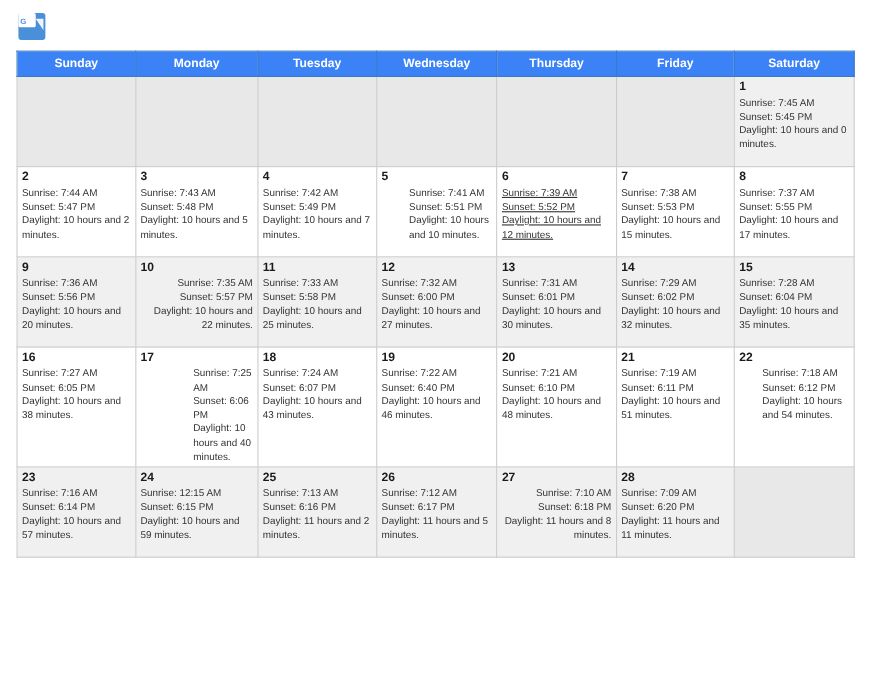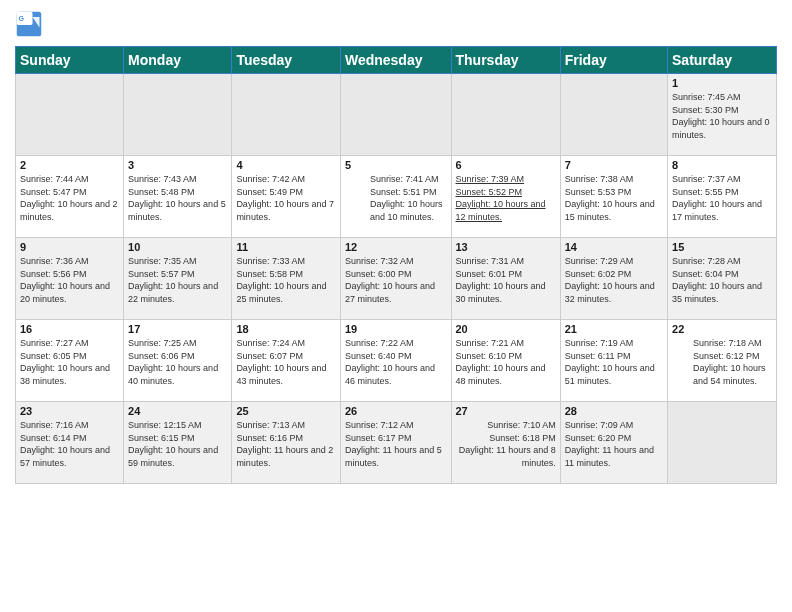--- a/index.html
+++ b/index.html
@@ -47,25 +47,25 @@
     .location {
       font-size: 14px;
       color: #555;
     }
     .calendar {
       width: 100%;
       border-collapse: collapse;
       font-size: 10px;
     }
     .calendar th {
-      background: #0f766e;
+      background: #3b82f6;
       color: #fff;
       padding: 5px 4px;
-      text-align: left;
-      font-size: 14px;
+      text-align: center;
+      font-size: 11px;
       font-weight: bold;
       border: 1px solid #3a7bc8;
     }
     .calendar td {
       border: 1px solid #ccc;
       vertical-align: top;
       padding: 3px 4px;
       width: 113px;
       height: 82px;
       background: #fff;
@@ -131,21 +131,21 @@
     <tr class="row-shaded">
           <td class="empty"></td>
           <td class="empty"></td>
           <td class="empty"></td>
           <td class="empty"></td>
           <td class="empty"></td>
           <td class="empty"></td>
           <td>
             <span class="day-num">1</span>
             <div class="day-info" style="white-space: pre-line;">Sunrise: 7:45 AM
-Sunset: 5:30 PM
+Sunset: 5:45 PM
 Daylight: 10 hours and 0 minutes.</div>
           </td>
         </tr>
         <tr>
           <td>
             <span class="day-num">2</span>
             <div class="day-info" style="white-space: pre-line;">Sunrise: 7:44 AM
 Sunset: 5:47 PM
 Daylight: 10 hours and 2 minutes.</div>
           </td>
@@ -188,21 +188,21 @@
         </tr>
         <tr class="row-shaded">
           <td>
             <span class="day-num">9</span>
             <div class="day-info" style="white-space: pre-line;">Sunrise: 7:36 AM
 Sunset: 5:56 PM
 Daylight: 10 hours and 20 minutes.</div>
           </td>
           <td>
             <span class="day-num">10</span>
-            <div class="day-info" style="white-space: pre-line;">Sunrise: 7:35 AM
+            <div class="day-info" style="white-space: pre-line; text-align: right;">Sunrise: 7:35 AM
 Sunset: 5:57 PM
 Daylight: 10 hours and 22 minutes.</div>
           </td>
           <td>
             <span class="day-num">11</span>
             <div class="day-info" style="white-space: pre-line;">Sunrise: 7:33 AM
 Sunset: 5:58 PM
 Daylight: 10 hours and 25 minutes.</div>
           </td>
           <td>
@@ -232,21 +232,21 @@
         </tr>
         <tr>
           <td>
             <span class="day-num">16</span>
             <div class="day-info" style="white-space: pre-line;">Sunrise: 7:27 AM
 Sunset: 6:05 PM
 Daylight: 10 hours and 38 minutes.</div>
           </td>
           <td>
             <span class="day-num">17</span>
-            <div class="day-info" style="white-space: pre-line;">Sunrise: 7:25 AM
+            <div class="day-info" style="white-space: pre-line; margin-left: 48px;">Sunrise: 7:25 AM
 Sunset: 6:06 PM
 Daylight: 10 hours and 40 minutes.</div>
           </td>
           <td>
             <span class="day-num">18</span>
             <div class="day-info" style="white-space: pre-line;">Sunrise: 7:24 AM
 Sunset: 6:07 PM
 Daylight: 10 hours and 43 minutes.</div>
           </td>
           <td>

